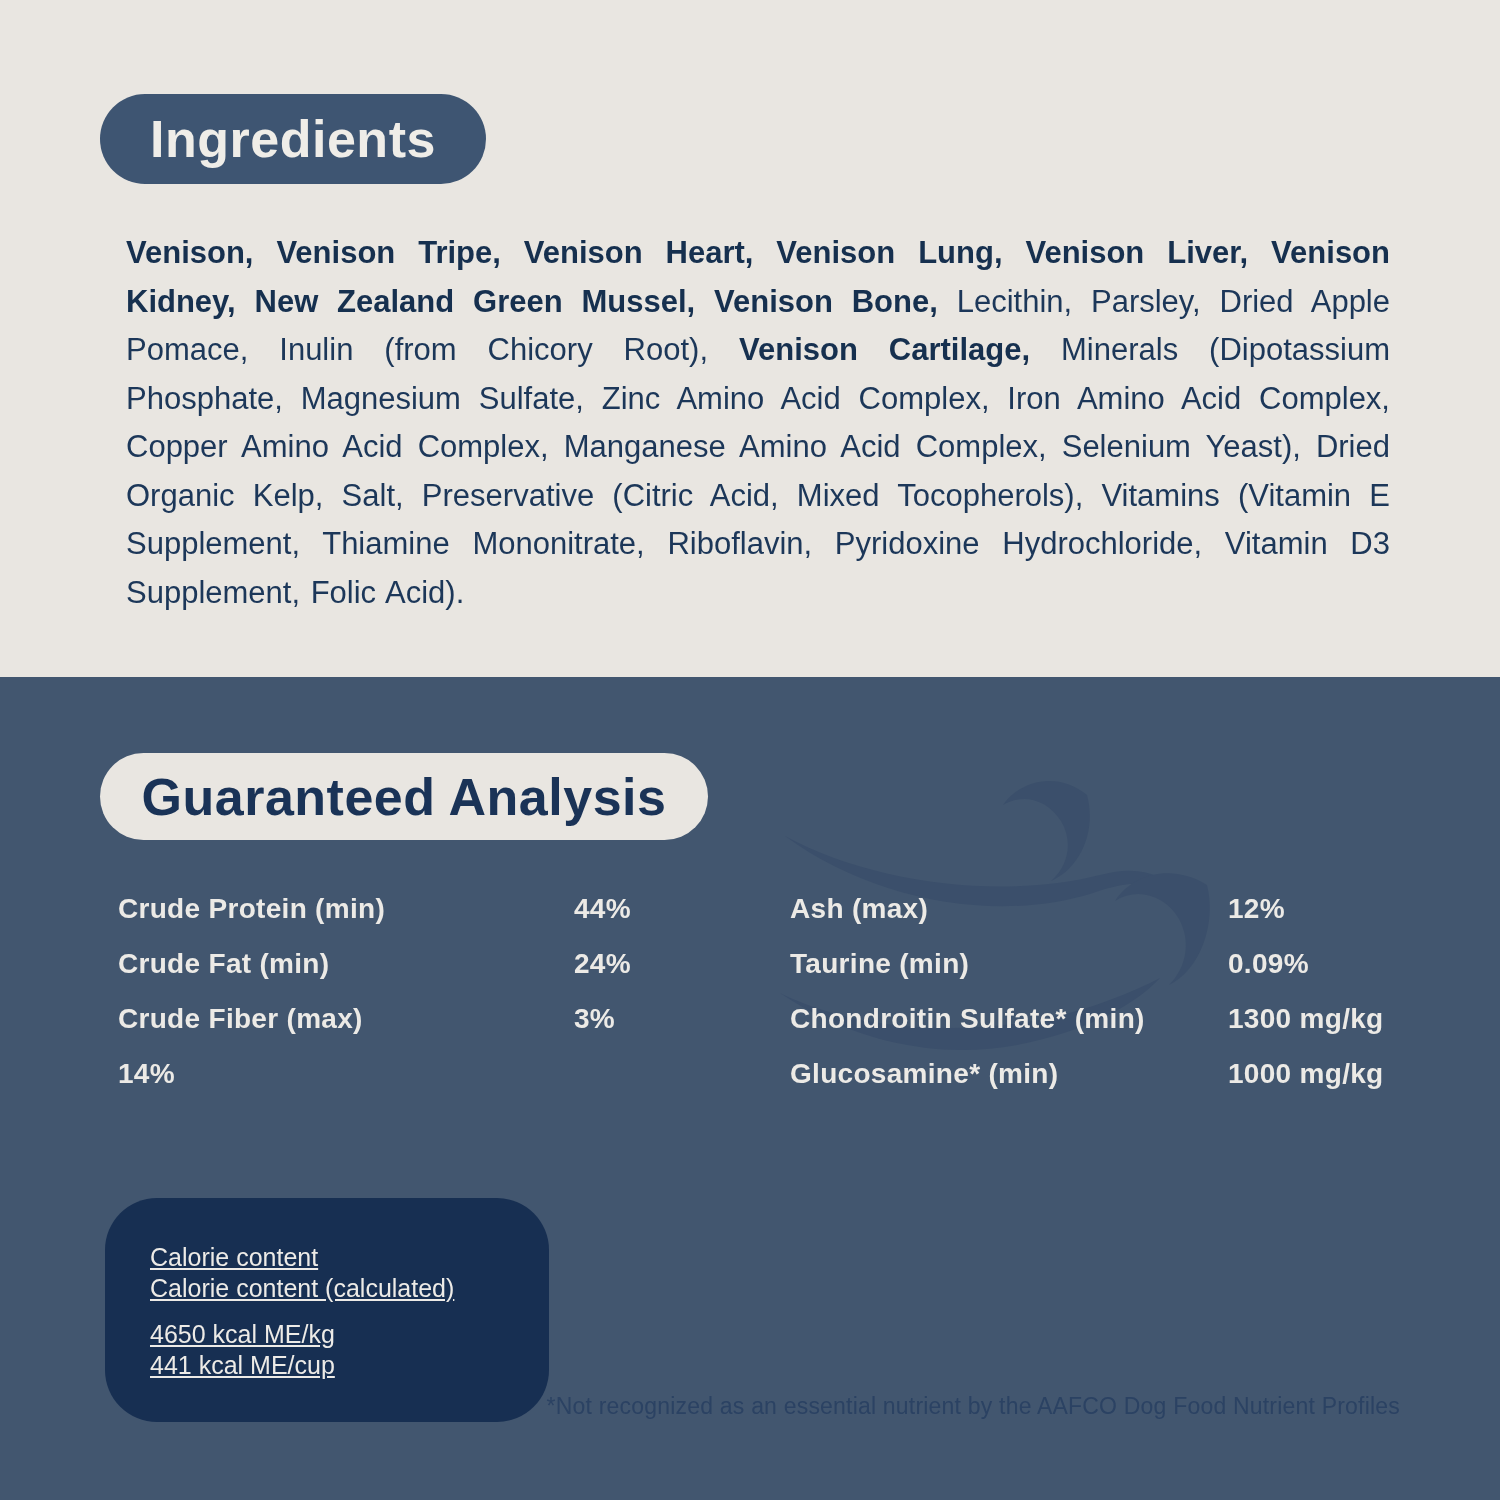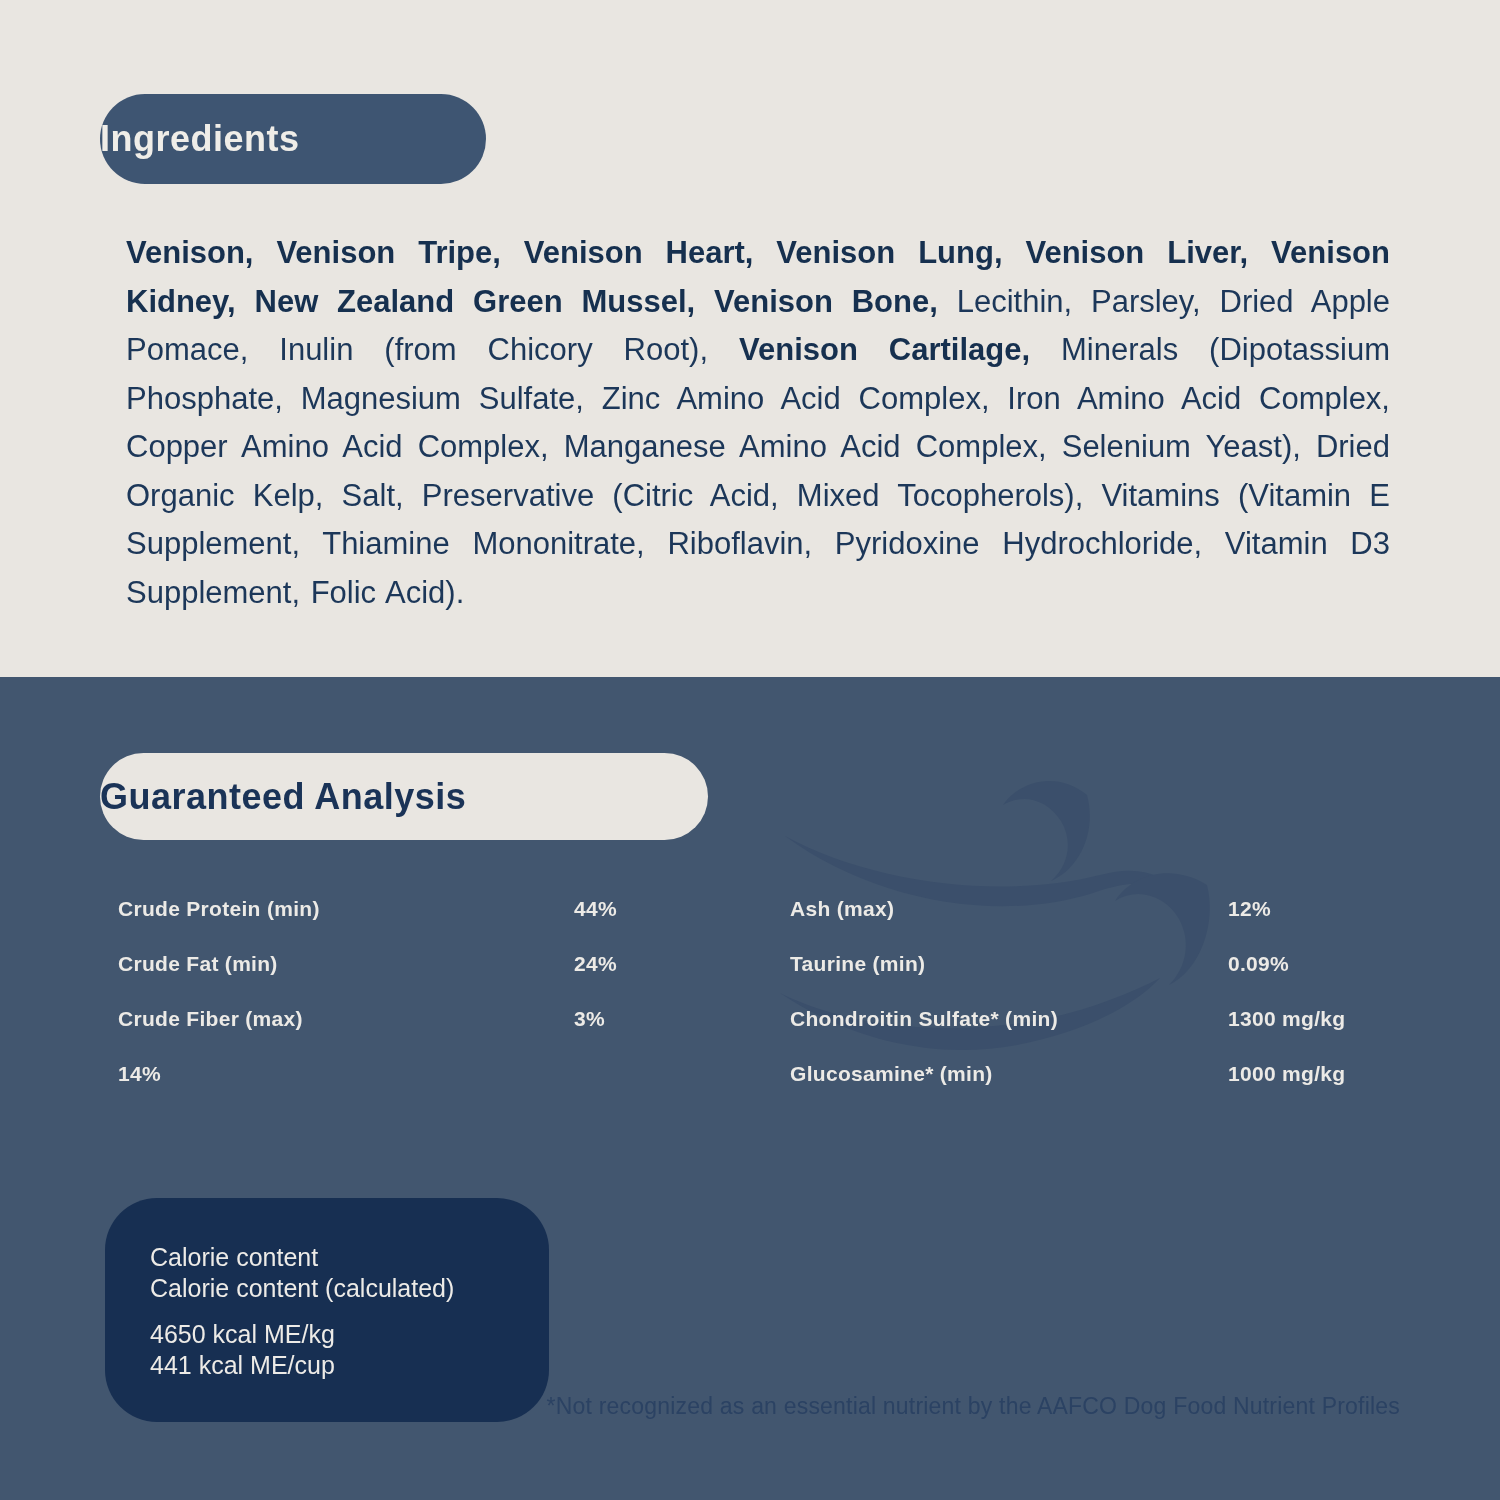--- a/index.html
+++ b/index.html
@@ -16,22 +16,22 @@
   .page{
     position:relative;width:1500px;height:1500px;overflow:hidden;
     font-family:"Liberation Sans",sans-serif;
   }
   
   .top-section{
     position:absolute;left:0;top:0;width:1500px;height:677px;
     background:var(--cream);
   }
   .pill{
-    position:absolute;display:flex;align-items:center;justify-content:flex-start;
-    font-weight:bold;font-size:36px;letter-spacing:.5px;
+    position:absolute;display:flex;align-items:center;justify-content:center;
+    font-weight:bold;font-size:52px;letter-spacing:.5px;
   }
   .pill-navy{
     left:100px;top:94px;width:386px;height:90px;border-radius:45px;
     background:var(--pill-navy);color:#EFEDE8;
   }
   .ingredients-text{
     position:absolute;left:118px;top:221px;width:1264px;margin:8px;
     font-size:31px;line-height:48.5px;color:var(--navy-text);
     text-align:justify;word-spacing:2px;
   }
@@ -43,34 +43,34 @@
     background:var(--panel-blue);overflow:hidden;
   }
   .swoosh{position:absolute;left:755px;top:88px;width:480px;height:360px;}
   .swoosh path{fill:var(--swoosh-blue);}
   .pill-cream{
     left:100px;top:76px;width:608px;height:87px;border-radius:44px;
     background:var(--cream);color:#1A3357;
   }
   .ga-col{
     position:absolute;top:215px;display:flex;flex-direction:column;gap:21px;
-    color:var(--light-text);font-size:21px;font-weight:bold;line-height:34px;
+    color:var(--light-text);font-size:28px;font-weight:bold;line-height:34px;
     letter-spacing:.3px;
   }
   .ga-col-left{left:118px;width:620px;}
   .ga-col-right{left:790px;width:610px;}
   .ga-row{display:grid;}
   .ga-col-left .ga-row{grid-template-columns:456px 1fr;}
   .ga-col-right .ga-row{grid-template-columns:438px 1fr;}
   .calorie-box{
     position:absolute;left:105px;top:521px;width:444px;height:224px;
     border-radius:52px;background:var(--calorie-navy);box-sizing:border-box;
     padding:44px 30px 0 45px;color:#EDEBE7;font-size:25px;line-height:31px;
   }
-  .cal-group{margin:0 0 15px 0;}
+  .cal-group{margin:0 0 15px 0;text-decoration:underline;}
   .footnote{
     position:absolute;right:100px;top:716px;
     font-size:23px;color:var(--footnote-blue);letter-spacing:.2px;
   }
 </style>
 </head>
 <body>
 
 <div class="page">
 

